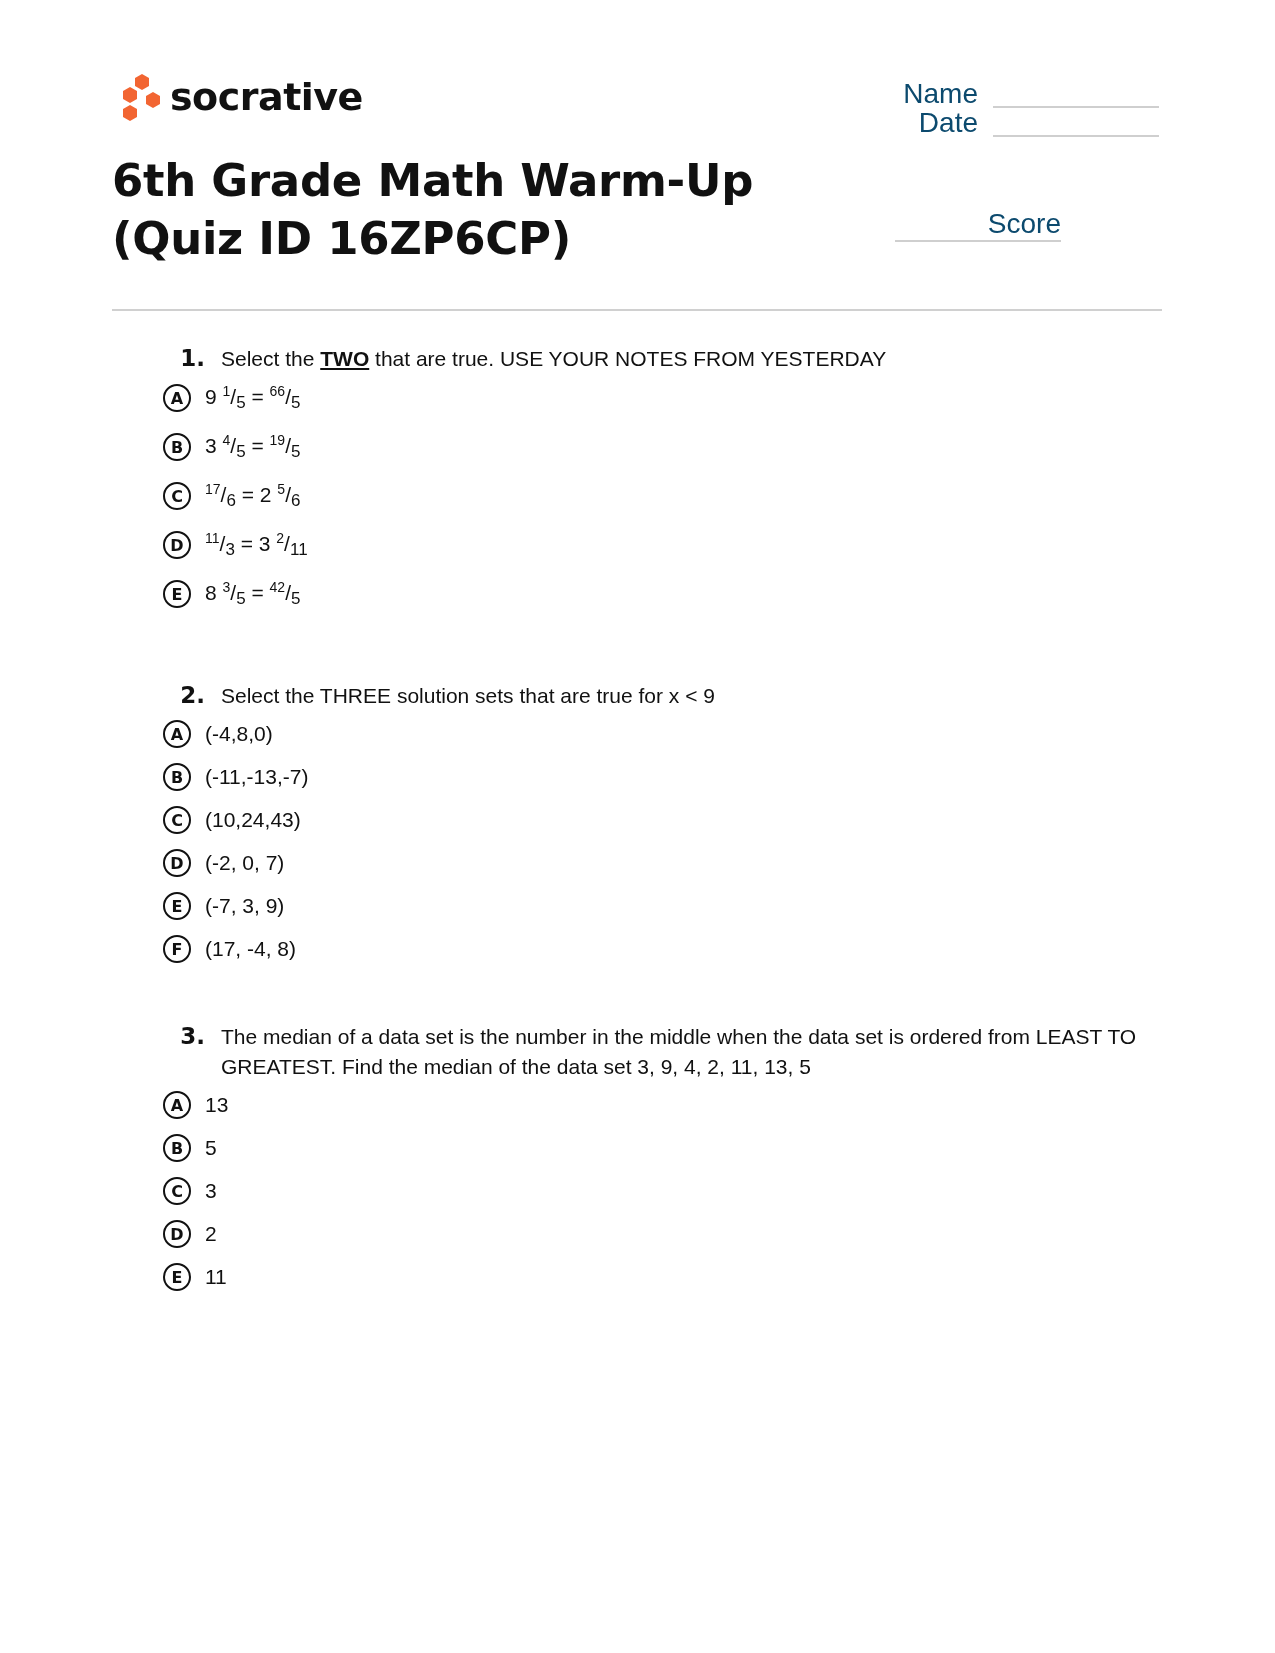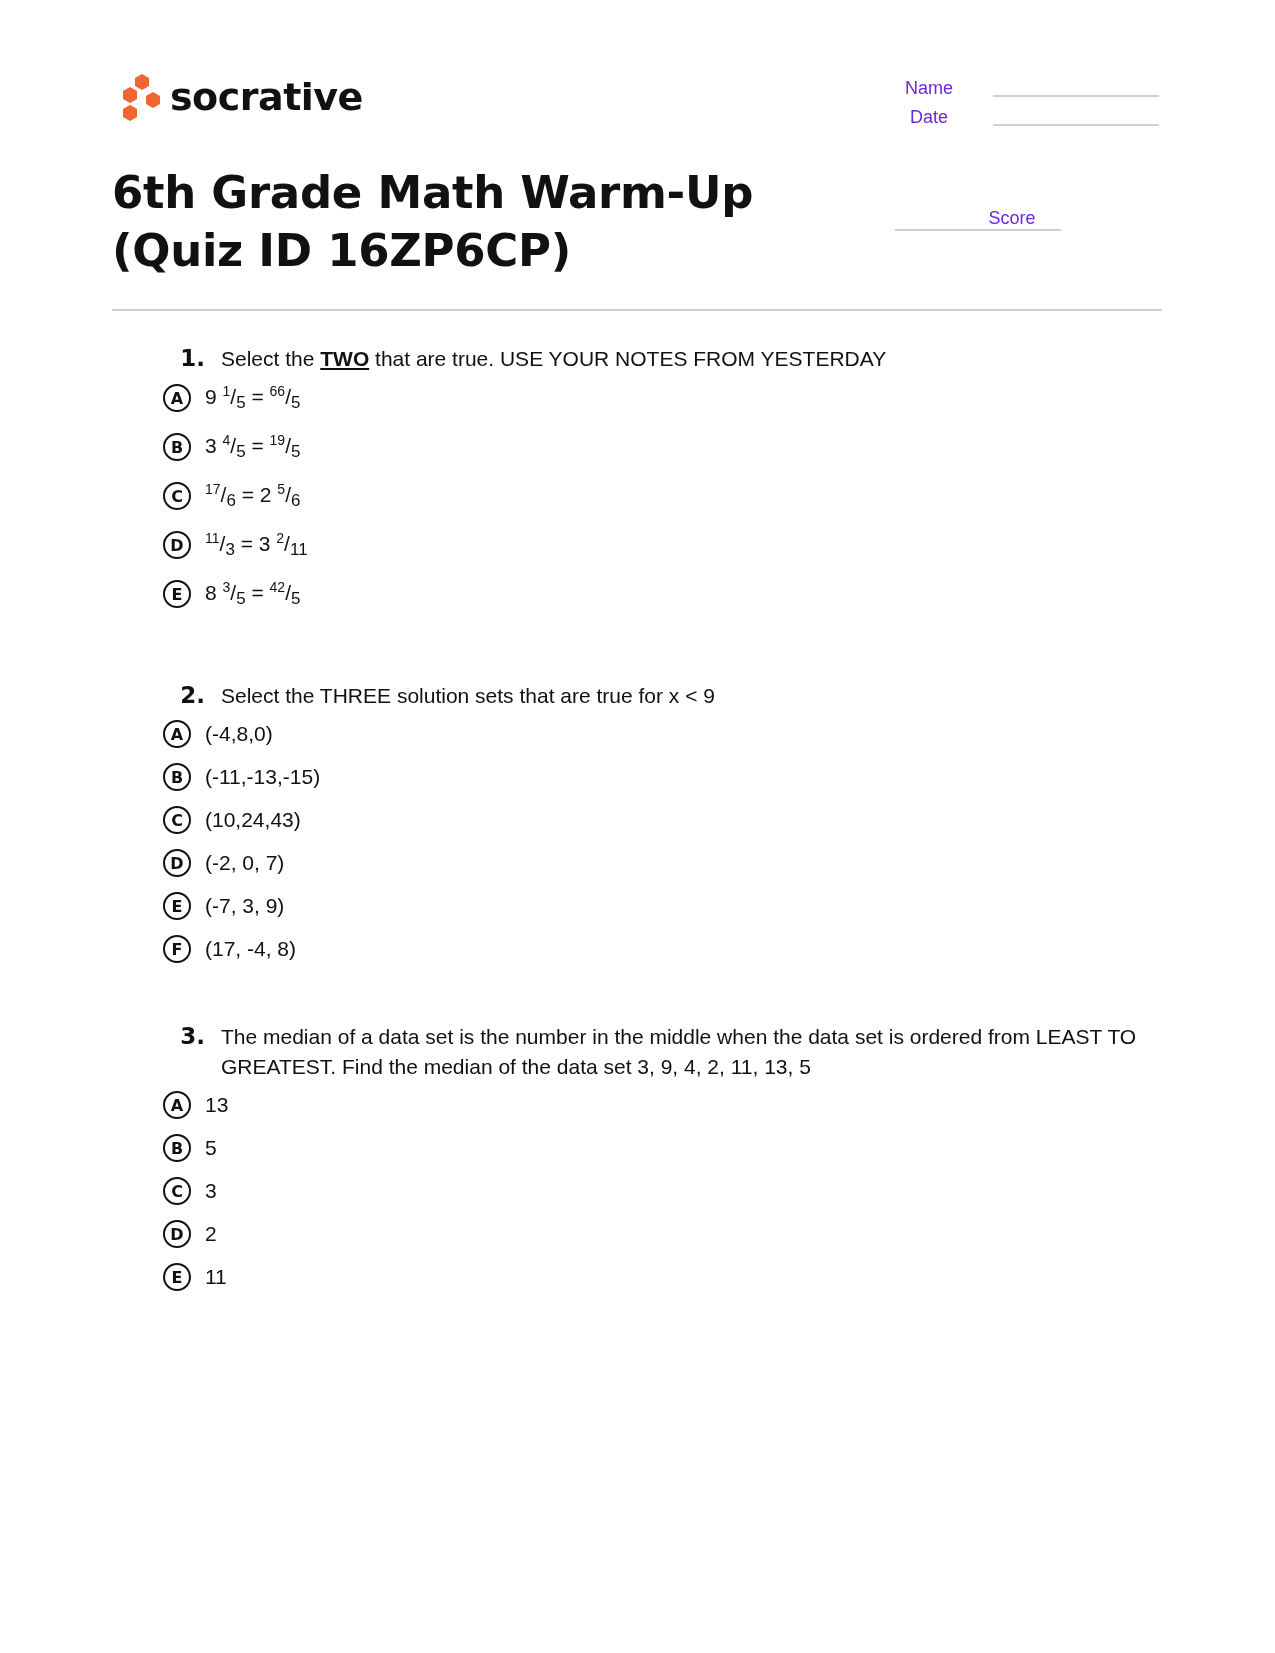--- a/index.html
+++ b/index.html
@@ -3,23 +3,23 @@
 <meta charset="utf-8">
 <style>
   html, body { margin: 0; padding: 0; background: #ffffff; }
   body { width: 1275px; height: 1653px; position: relative; overflow: hidden;
          font-family: "Liberation Sans", "DejaVu Sans", sans-serif; color: #111; }
   .logo { position: absolute; left: 122px; top: 72px; display: flex; align-items: center; }
   .logo svg { width: 40px; height: 50px; }
   .logo-text { font-family: "DejaVu Sans", sans-serif; font-size: 38px; font-weight: 600; margin-left: 8px; letter-spacing: -0.5px; color: #111; }
   .fields { position: absolute; left: 880px; top: 78px; width: 280px; }
   .field { position: absolute; display: flex; align-items: flex-end; }
-  .field-label { width: 98px; text-align: center; font-size: 18px; color: #6d28d9; }
+  .field-label { width: 98px; text-align: right; font-size: 28px; color: #0c4a6e; }
   .field-line { width: 166px; height: 0; border-bottom: 2px solid #cfcfcf; margin-left: 15px; margin-bottom: 2px; }
-  .title { position: absolute; left: 112px; top: 164px; width: 770px; font-family: "DejaVu Sans", sans-serif;
+  .title { position: absolute; left: 112px; top: 152px; width: 770px; font-family: "DejaVu Sans", sans-serif;
            font-weight: 600; font-size: 45px; line-height: 58px; color: #111; letter-spacing: -0.3px; }
   .divider { position: absolute; left: 112px; top: 309px; width: 1050px; height: 0; border-top: 2px solid #d0d0d0; }
   .question { position: absolute; left: 165px; width: 1000px; }
   .q-head { display: flex; align-items: baseline; font-size: 21px; line-height: 30px; }
   .q-num { width 40px; min-width: 40px; font-family: "DejaVu Sans", sans-serif; font-weight: 700; font-size: 23px; text-align: right; margin-right: 16px; }
   .q-text b { font-weight: 400; }
   .q-text u b, .q-text .ul { text-decoration: underline; font-weight: 700; }
   .option { display: flex; align-items: center; height: 30px; }
   .bubble { width: 28px; height: 28px; border: 2px solid #111; border-radius: 50%; display: flex;
             align-items: center; justify-content: center; font-family: "DejaVu Sans", sans-serif; font-weight: 700; font-size: 16px; box-sizing: border-box; }
@@ -92,21 +92,21 @@
     <span class="q-num">2.</span>
     <span class="q-text"><span>Select the </span><b>THREE</b><span> solution sets that are true for x &lt; 9</span></span>
   </div>
   <div style="margin-left:-2px; margin-top:8px;">
     <div class="option" style="margin-bottom:13px;">
       <span class="bubble">A</span>
       <span class="opt-text">(-4,8,0)</span>
     </div>
     <div class="option" style="margin-bottom:13px;">
       <span class="bubble">B</span>
-      <span class="opt-text">(-11,-13,-15)</span>
+      <span class="opt-text">(-11,-13,-7)</span>
     </div>
     <div class="option" style="margin-bottom:13px;">
       <span class="bubble">C</span>
       <span class="opt-text">(10,24,43)</span>
     </div>
     <div class="option" style="margin-bottom:13px;">
       <span class="bubble">D</span>
       <span class="opt-text">(-2, 0, 7)</span>
     </div>
     <div class="option" style="margin-bottom:13px;">

